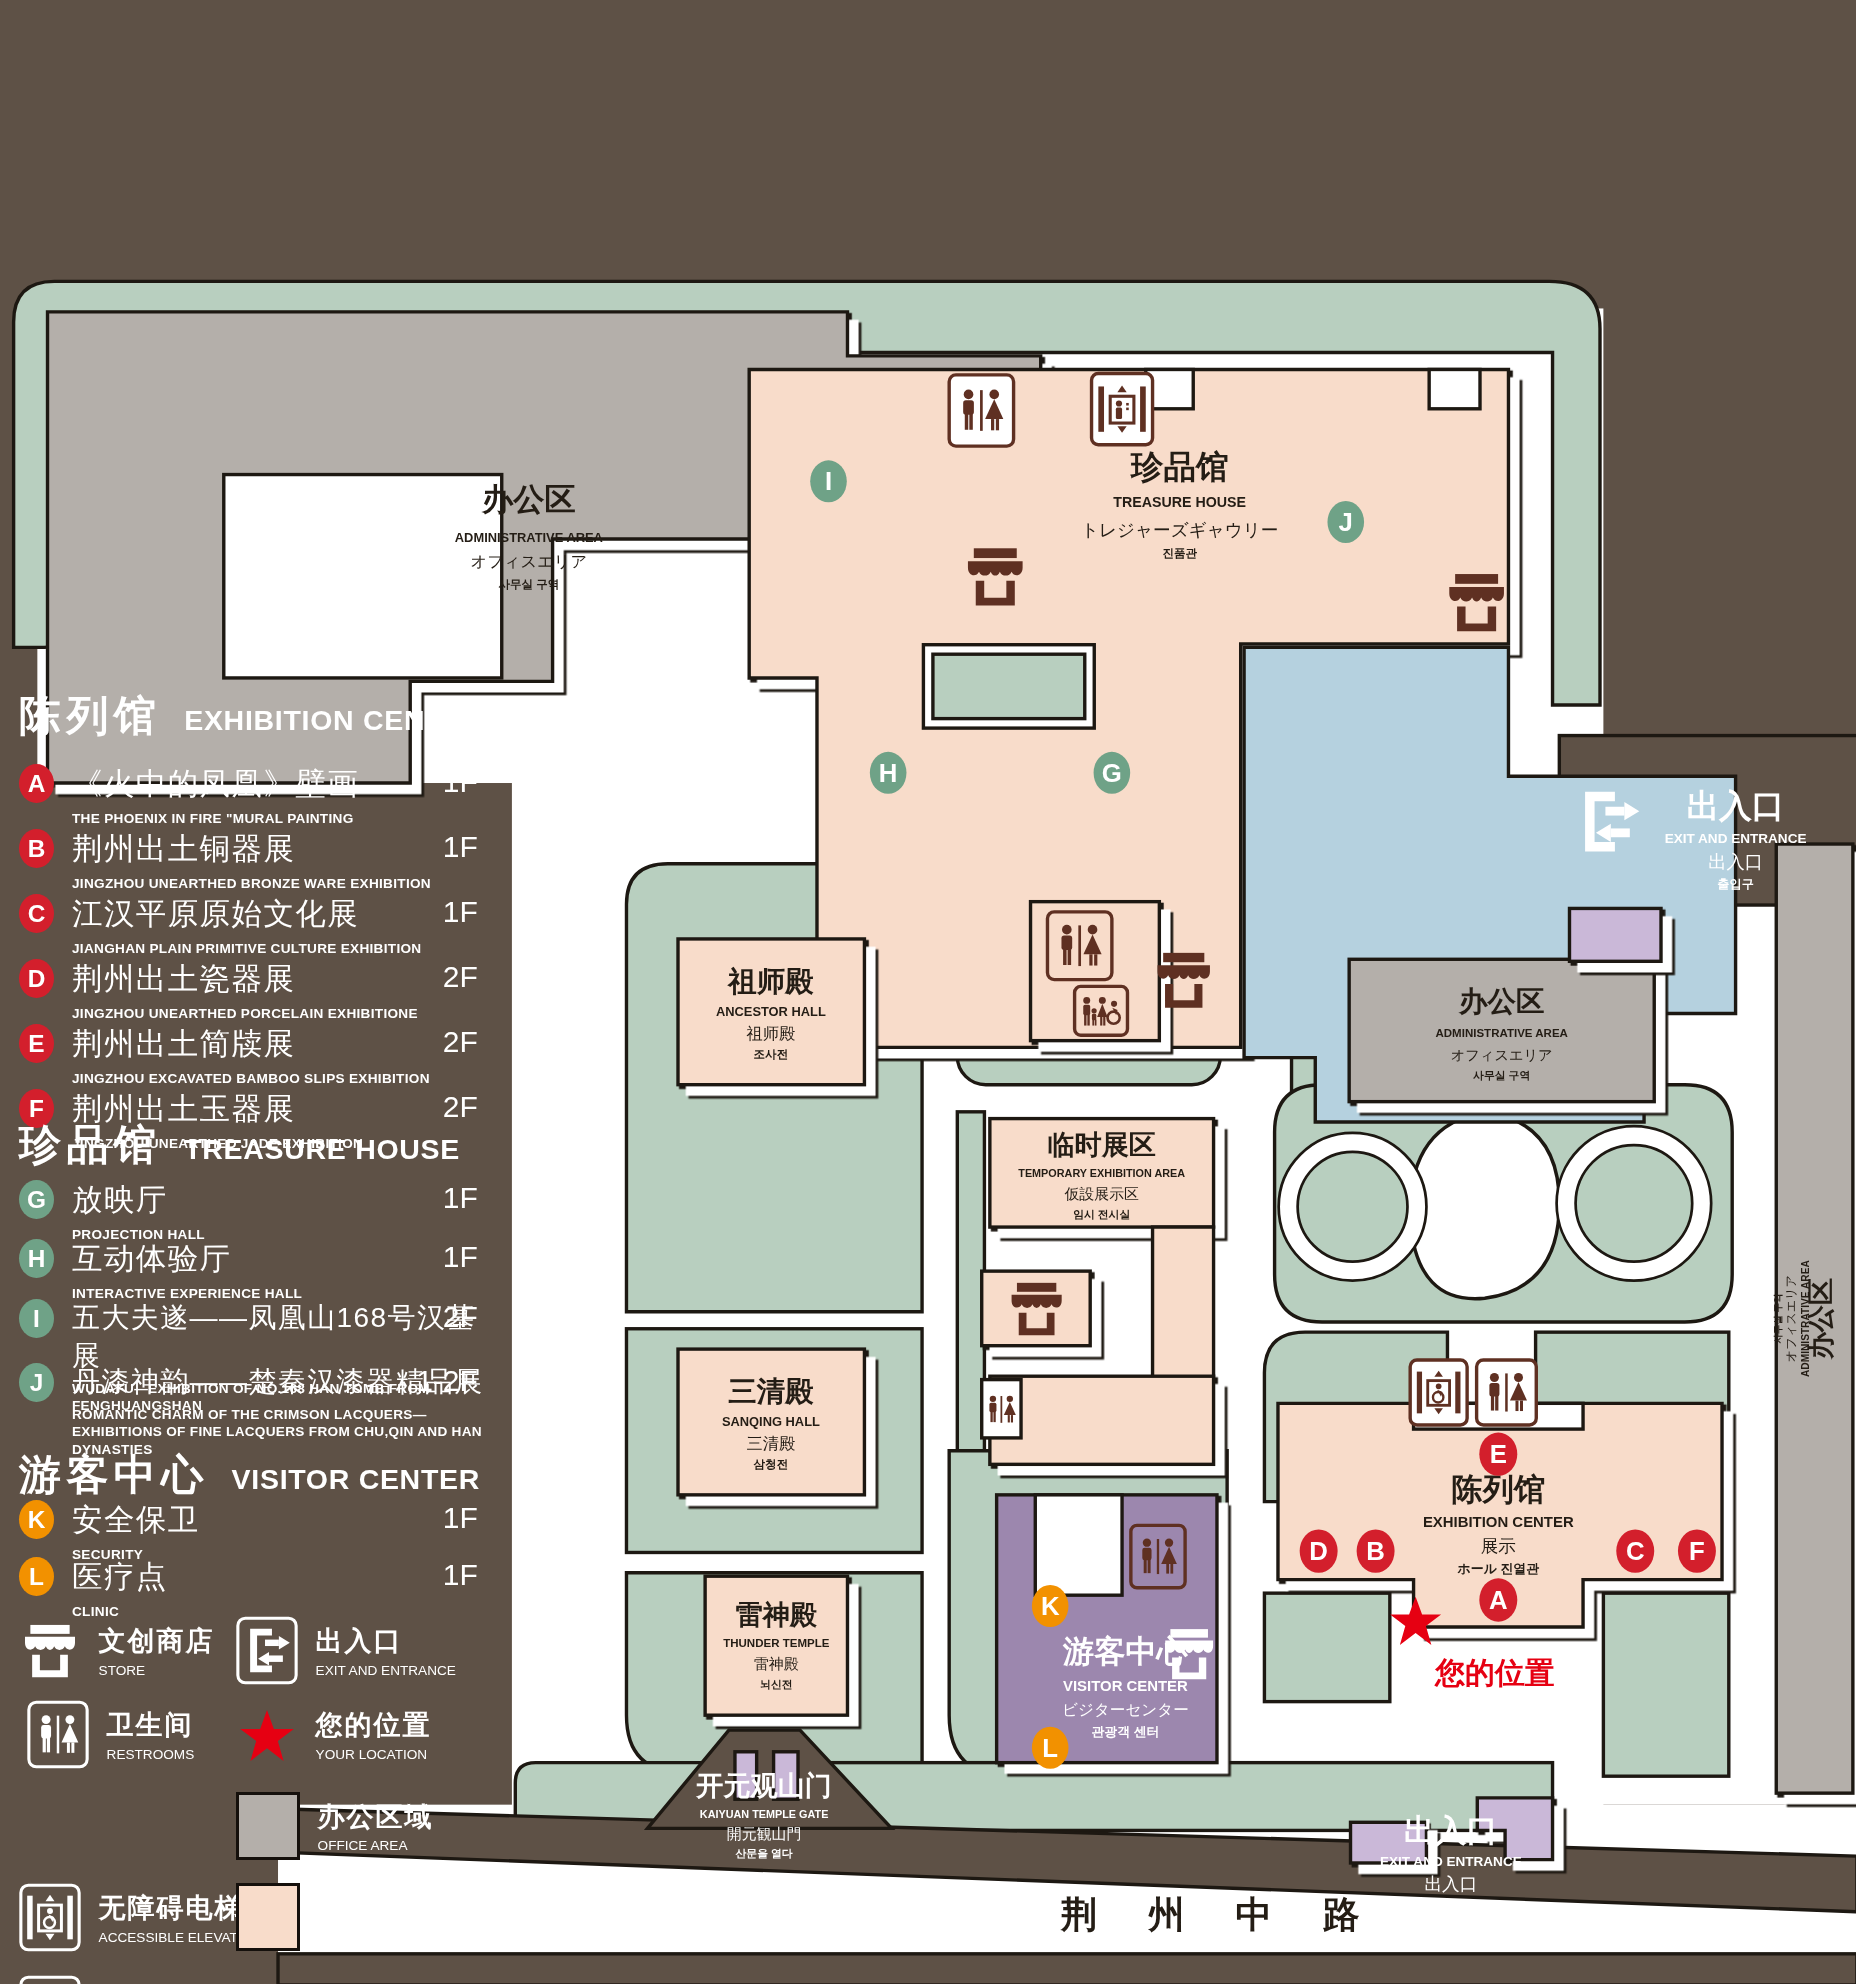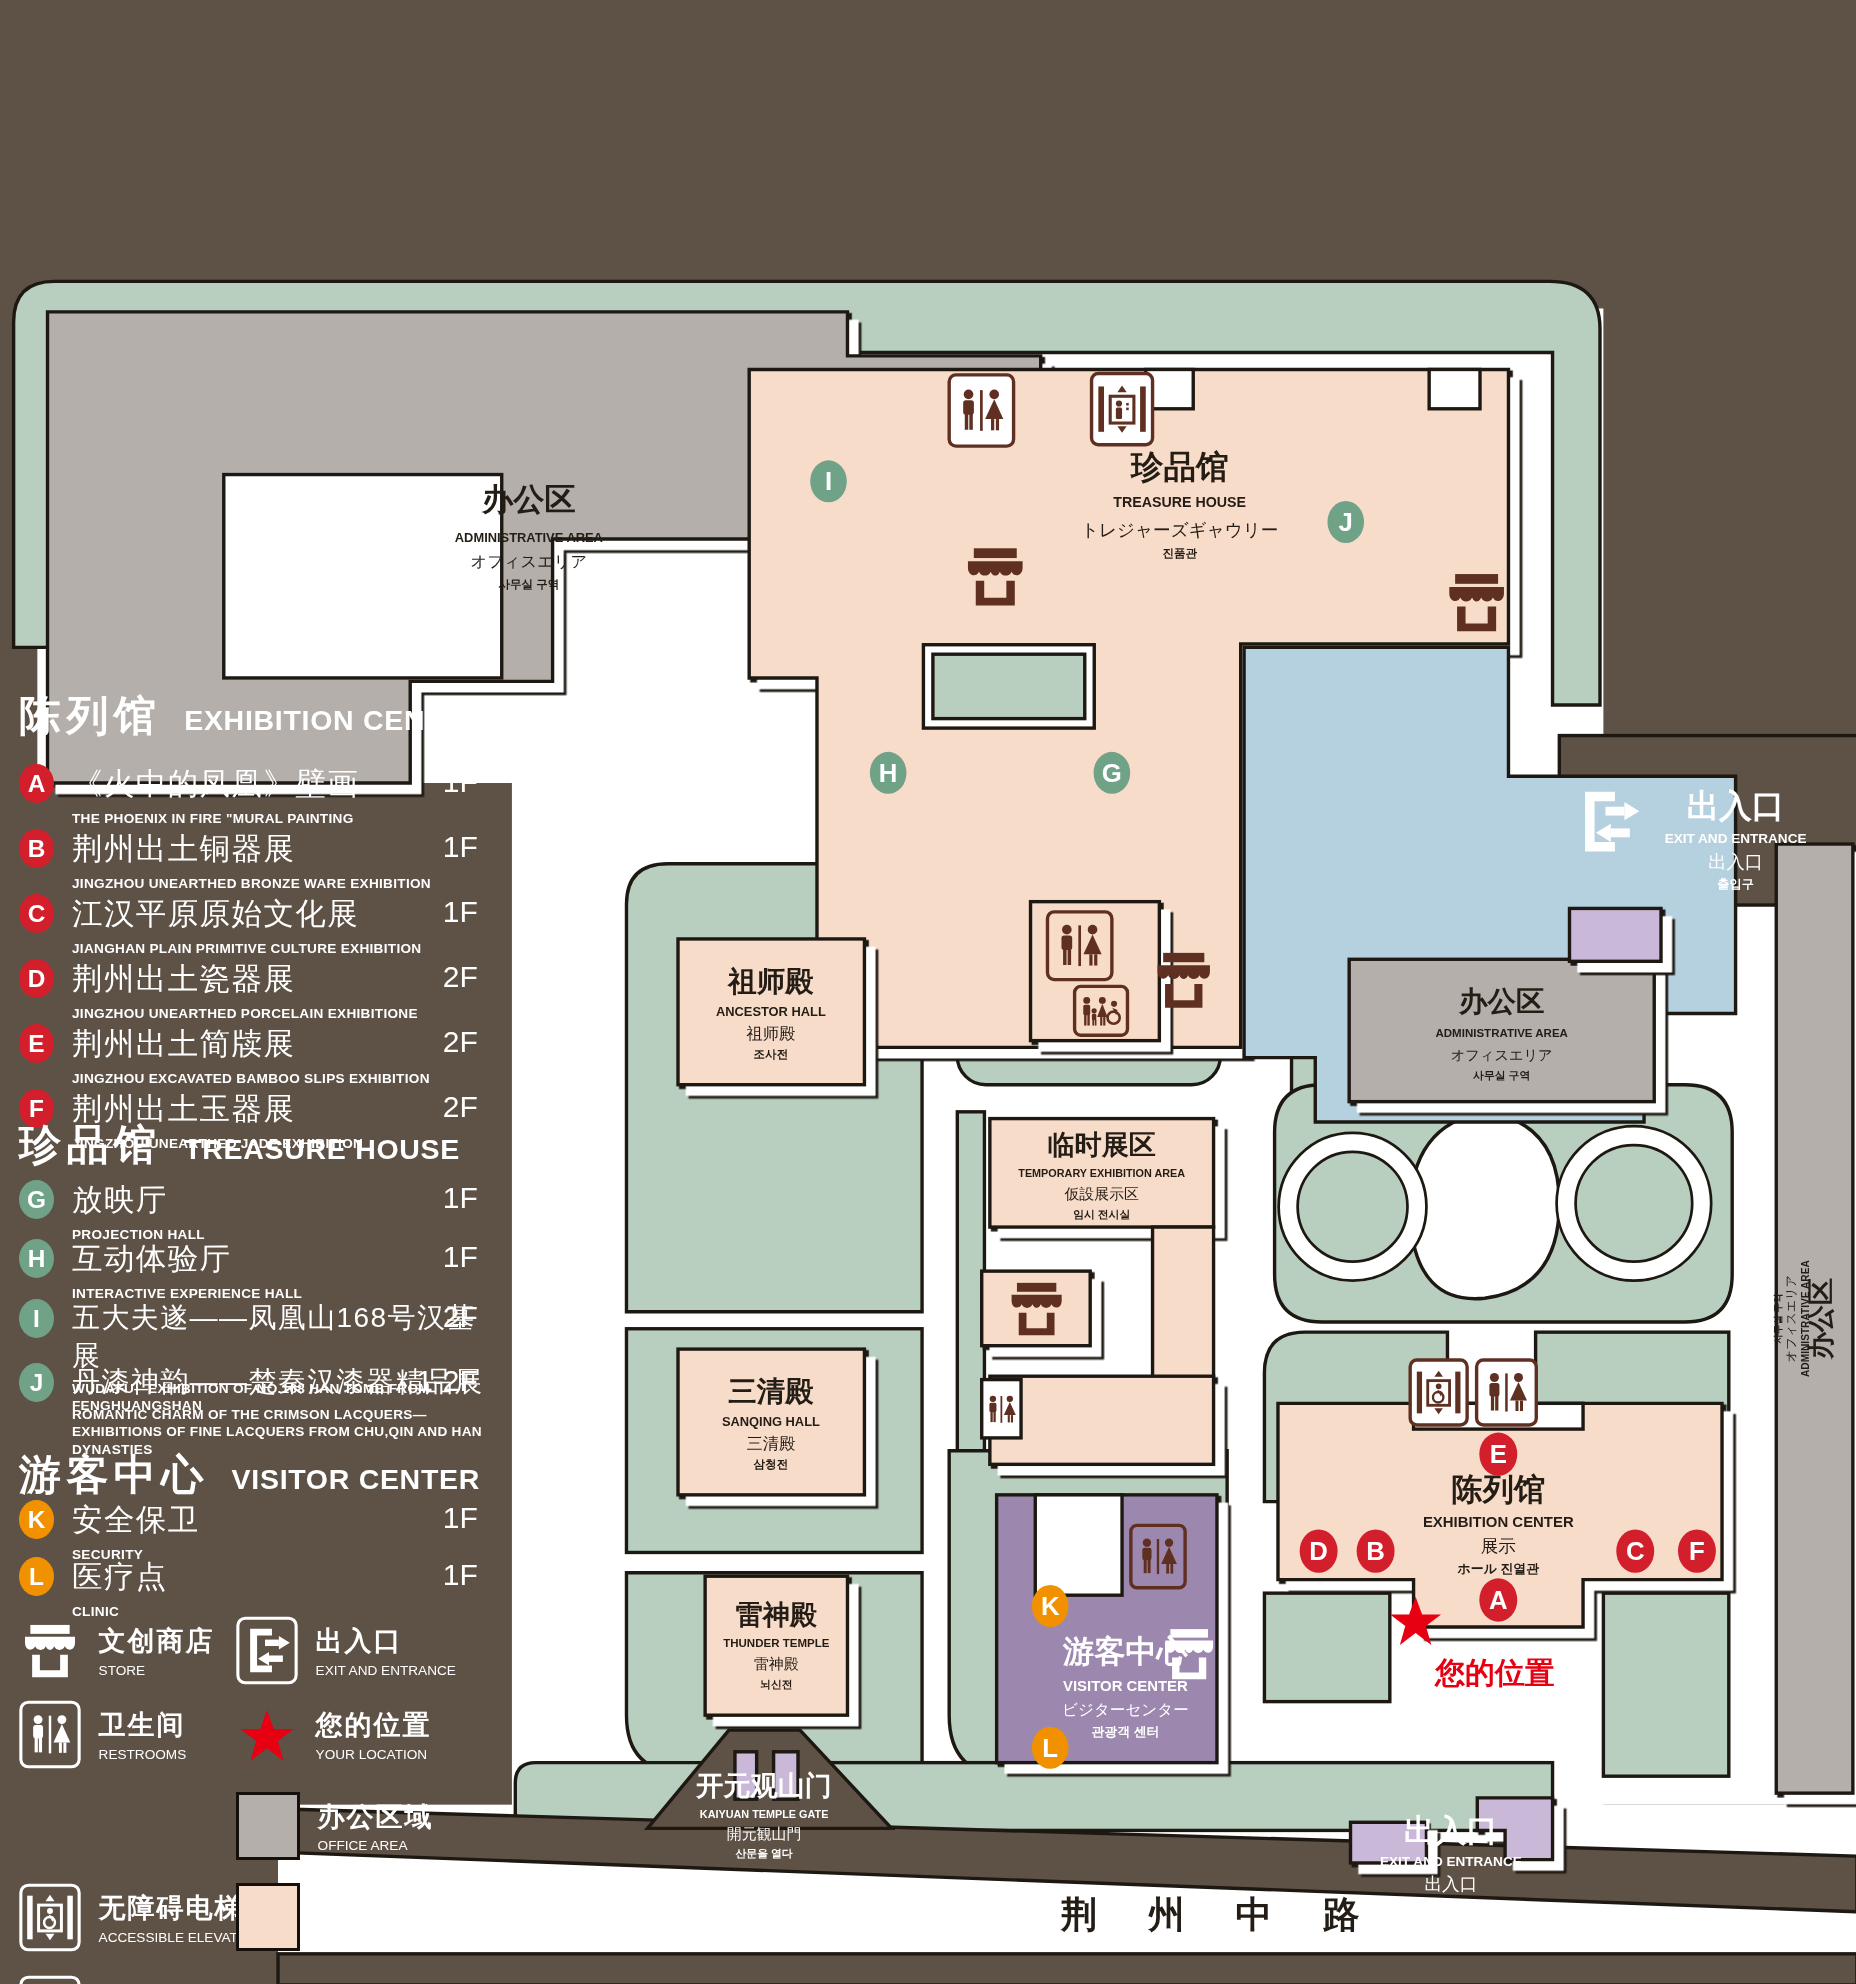--- a/index.html
+++ b/index.html
@@ -462,21 +462,21 @@
 
     <div class="sym" style="left:0;top:955px">
       <svg class="ic" viewBox="0 0 100 110" style="color:#fff">
           <use href="#i-store" x="2" y="8" width="96" height="96"></use>
         </svg>
       <div>
           <div class="szh">文创商店</div>
           <div class="sen">STORE</div>
         </div>
     </div>
-    <div class="sym" style="left:0;top:1039px">
+    <div class="sym" style="left:8px;top:1039px">
       <svg class="ic" viewBox="0 0 100 110" style="color:#fff">
           <rect class="lb" x="3" y="3" width="94" height="104" rx="12"></rect>
           <use href="#i-wc" x="10" y="13" width="80" height="84"></use>
         </svg>
       <div>
           <div class="szh">卫生间</div>
           <div class="sen">RESTROOMS</div>
         </div>
     </div>
     <div class="sym" style="left:0;top:1222px">

